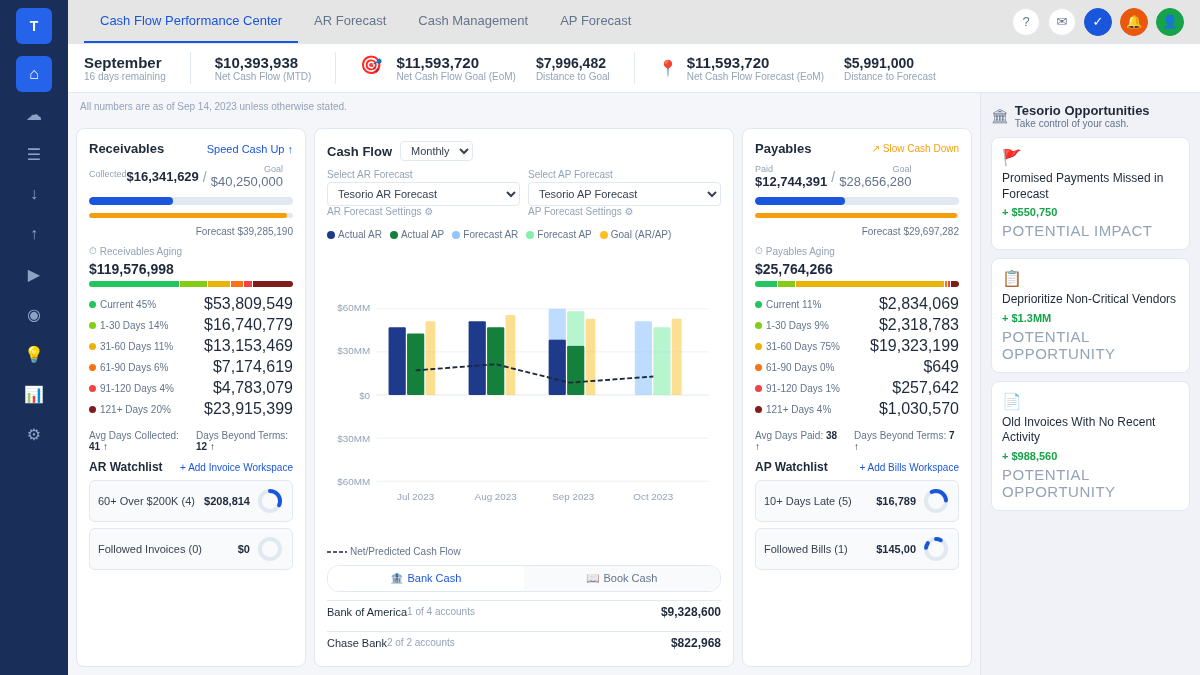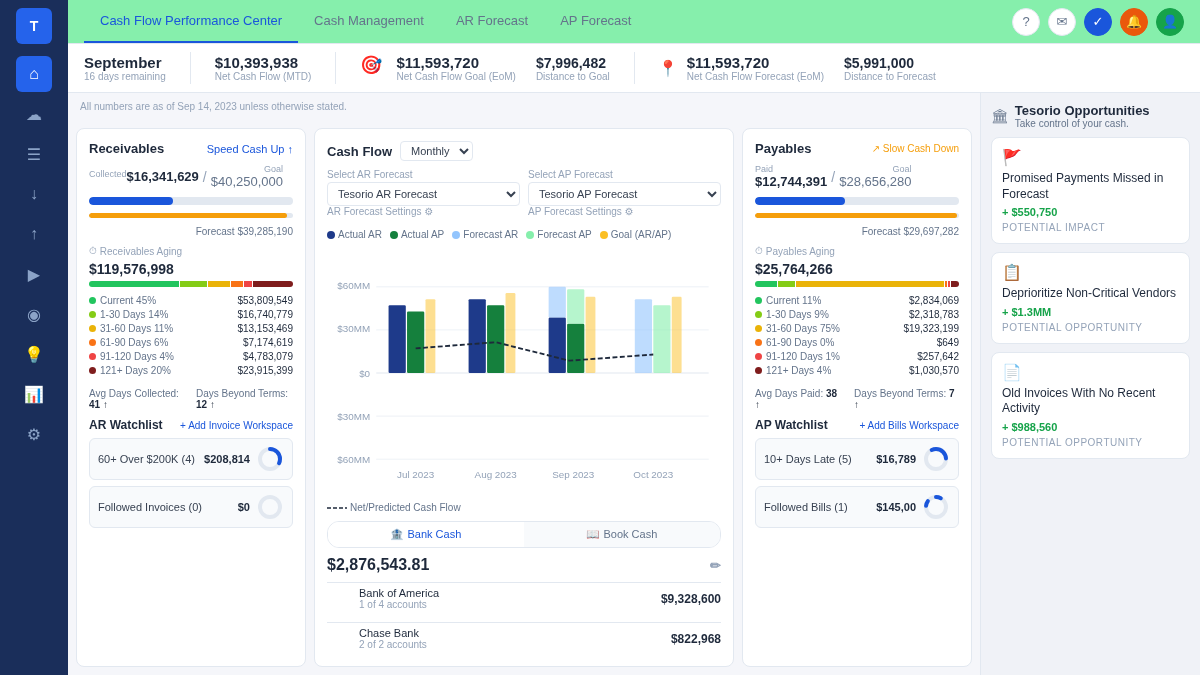--- a/index.html
+++ b/index.html
@@ -10,21 +10,21 @@
     
     .sidebar { width: 68px; background: #1a2e5a; display: flex; flex-direction: column; align-items: center; padding: 8px 0; gap: 4px; flex-shrink: 0; }
     .sidebar-logo { width: 36px; height: 36px; background: #2563eb; border-radius: 6px; display: flex; align-items: center; justify-content: center; color: white; font-weight: bold; font-size: 14px; margin-bottom: 8px; }
     .sidebar-icon { width: 36px; height: 36px; display: flex; align-items: center; justify-content: center; color: #8ba3c7; border-radius: 6px; cursor: pointer; font-size: 16px; }
     .sidebar-icon.active { background: #2563eb; color: white; }
 
     
     .main-content { flex: 1; display: flex; flex-direction: column; overflow: hidden; background: #f5f6fa; }
 
     
-    .top-nav { background: #86efac; border-bottom: 1px solid #e2e8f0; display: flex; align-items: center; padding: 0 16px; height: 44px; justify-content: space-between; }
+    .top-nav { background: #e5e5e5; border-bottom: 1px solid #e2e8f0; display: flex; align-items: center; padding: 0 16px; height: 44px; justify-content: space-between; }
     .nav-tabs { display: flex; gap: 0; height: 100%; }
     .nav-tab { padding: 0 16px; height: 100%; display: flex; align-items: center; font-size: 13px; color: #64748b; cursor: pointer; border-bottom: 2px solid transparent; }
     .nav-tab.active { color: #1a56db; border-bottom: 2px solid #1a56db; font-weight: 500; }
     .nav-icons { display: flex; gap: 8px; align-items: center; }
     .nav-icon-btn { width: 28px; height: 28px; border-radius: 50%; display: flex; align-items: center; justify-content: center; font-size: 13px; color: #64748b; cursor: pointer; border: 1px solid #e2e8f0; background: white; }
     .nav-icon-btn.blue { background: #1a56db; color: white; border-color: #1a56db; }
     .nav-icon-btn.green { background: #16a34a; color: white; border-color: #16a34a; }
     .nav-icon-btn.orange { background: #ea580c; color: white; border-color: #ea580c; }
 
     
@@ -62,21 +62,21 @@
     .forecast-line { font-size: 10px; color: #64748b; text-align: right; }
 
     .aging-section { display: flex; flex-direction: column; gap: 4px; }
     .aging-bar { height: 6px; border-radius: 3px; display: flex; overflow: hidden; gap: 1px; }
     .aging-segment { height: 100%; }
 
     .aging-rows { display: flex; flex-direction: column; gap: 3px; margin-top: 4px; }
     .aging-row { display: flex; align-items: center; justify-content: space-between; }
     .aging-row-label { display: flex; align-items: center; gap: 4px; font-size: 10px; color: #64748b; }
     .aging-dot { width: 7px; height: 7px; border-radius: 50%; flex-shrink: 0; }
-    .aging-row-value { font-size: 10px; color: #1e293b; font-weight: 500; }
+    .aging-row-value { font-size: 16px; color: #1e293b; font-weight: 500; }
 
     .avg-days-row { display: flex; gap: 12px; margin-top: 4px; }
     .avg-days-item { font-size: 10px; color: #64748b; }
     .avg-days-num { font-weight: 600; color: #1e293b; }
 
     
     .watchlist-section { display: flex; flex-direction: column; gap: 6px; }
     .watchlist-header { display: flex; justify-content: space-between; align-items: center; }
     .watchlist-title { font-size: 12px; font-weight: 600; color: #1e293b; }
     .watchlist-add { font-size: 10px; color: #1a56db; cursor: pointer; }
@@ -101,37 +101,37 @@
     .cf-footer-line { font-size: 10px; color: #64748b; display: flex; align-items: center; gap: 3px; }
 
     
     .bank-tabs { display: flex; gap: 0; border: 1px solid #e2e8f0; border-radius: 12px; overflow: hidden; }
     .bank-tab { flex: 1; padding: 6px; text-align: center; font-size: 11px; color: #64748b; cursor: pointer; background: #f8fafc; border: none; }
     .bank-tab.active { background: white; color: #1a56db; font-weight: 500; }
 
     .bank-amount { font-size: 16px; font-weight: 600; color: #1e293b; display: flex; align-items: center; justify-content: space-between; }
     .edit-icon { color: #94a3b8; cursor: pointer; font-size: 13px; }
     .bank-account { display: flex; justify-content: space-between; align-items: center; padding: 4px 0; border-top: 1px solid #e2e8f0; }
-    .bank-account-info { display: flex; flex-direction: column; margin-left: 32px; }
+    .bank-account-info { display: flex; flex-direction: row; }
     .bank-account-name { font-size: 11px; font-weight: 500; color: #1e293b; }
     .bank-account-sub { font-size: 10px; color: #94a3b8; }
     .bank-account-value { font-size: 12px; font-weight: 600; color: #1e293b; }
 
     
     .right-sidebar { width: 220px; background: #f0f2f7; border-left: 1px solid #e2e8f0; padding: 10px; display: flex; flex-direction: column; gap: 8px; flex-shrink: 0; }
     .tesorio-header { display: flex; align-items: center; gap: 6px; }
     .tesorio-icon { color: #64748b; font-size: 14px; }
     .tesorio-title { font-size: 13px; font-weight: 600; color: #1e293b; }
     .tesorio-subtitle { font-size: 10px; color: #64748b; }
 
     .opportunity-card { background: white; border-radius: 8px; padding: 10px; display: flex; flex-direction: column; gap: 4px; border: 1px solid #e2e8f0; }
     .opp-icon { font-size: 16px; }
     .opp-title { font-size: 12px; font-weight: 500; color: #1e293b; line-height: 1.3; }
     .opp-impact { font-size: 11px; font-weight: 600; color: #16a34a; }
-    .opp-label { font-size: 10px; color: #94a3b8; text-transform: uppercase; letter-spacing: 0.5px; }
+    .opp-label { font-size: 15px; color: #94a3b8; text-transform: uppercase; letter-spacing: 0.5px; }
 
     .cf-panel-header { display: flex; align-items: center; gap: 8px; }
     .cf-monthly-select { padding: 2px 6px; border: 1px solid #e2e8f0; border-radius: 4px; font-size: 11px; color: #374151; background: white; cursor: pointer; }
     .slow-cash-link { font-size: 10px; color: #f59e0b; cursor: pointer; display: flex; align-items: center; gap: 2px; }
   </style>
 </head>
 <body>
 
 <div class="app-container">
 
@@ -147,22 +147,22 @@
     <div class="sidebar-icon">💡</div>
     <div class="sidebar-icon">📊</div>
     <div class="sidebar-icon">⚙</div>
   </div>
 
   <div class="main-content">
 
     <div class="top-nav">
       <div class="nav-tabs">
         <div class="nav-tab active">Cash Flow Performance Center</div>
+        <div class="nav-tab">AR Forecast</div>
         <div class="nav-tab">Cash Management</div>
-        <div class="nav-tab">AR Forecast</div>
         <div class="nav-tab">AP Forecast</div>
       </div>
       <div class="nav-icons">
         <div class="nav-icon-btn">?</div>
         <div class="nav-icon-btn">✉</div>
         <div class="nav-icon-btn blue">✓</div>
         <div class="nav-icon-btn orange">🔔</div>
         <div class="nav-icon-btn green">👤</div>
       </div>
     </div>
@@ -436,24 +436,20 @@
               <div class="bank-tab active">
                 <span>🏦 </span>
                 <span>Bank Cash</span>
               </div>
               <div class="bank-tab">
                 <span>📖 </span>
                 <span>Book Cash</span>
               </div>
             </div>
 
-            <div class="bank-amount">
-              <span>$2,876,543.81</span>
-              <span class="edit-icon">✏</span>
-            </div>
 
             <div class="bank-account">
               <div class="bank-account-info">
                 <span class="bank-account-name">Bank of America</span>
                 <span class="bank-account-sub">1 of 4 accounts</span>
               </div>
               <span class="bank-account-value">$9,328,600</span>
             </div>
             <div class="bank-account">
               <div class="bank-account-info">

